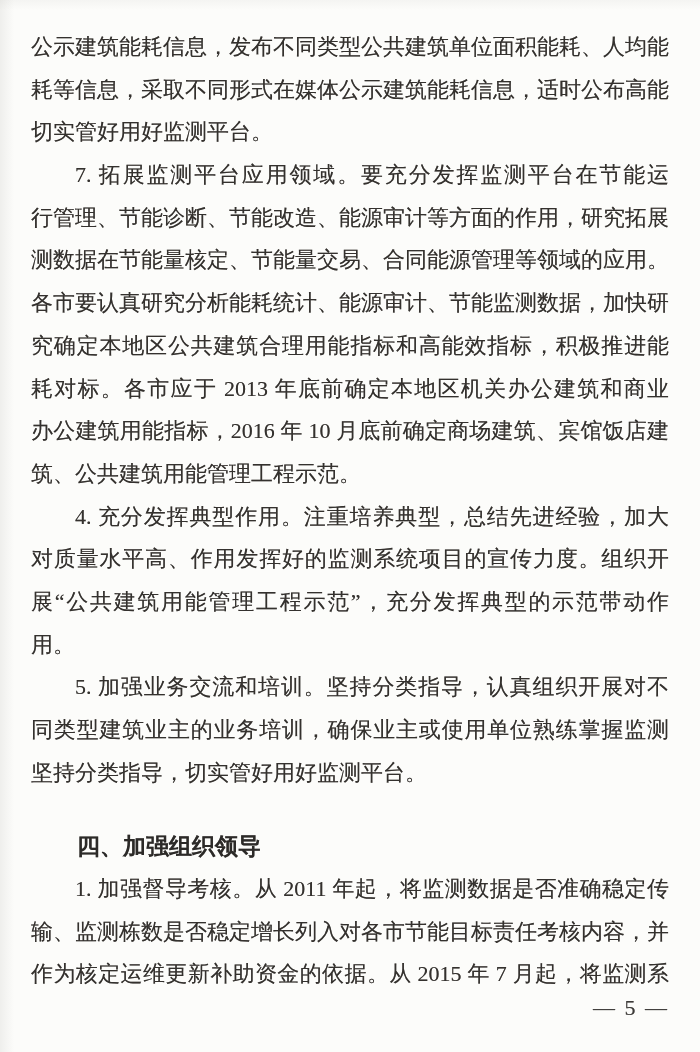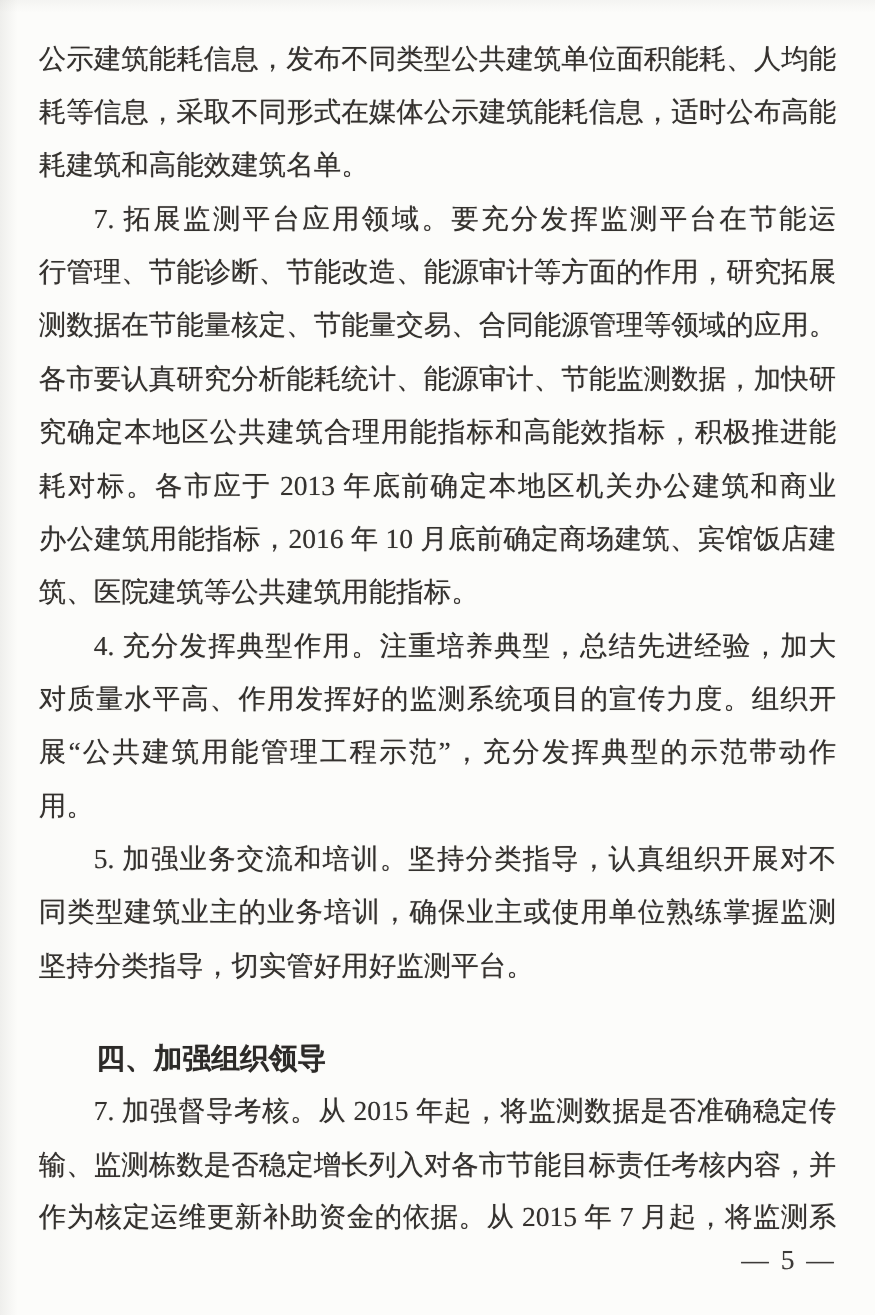--- a/index.html
+++ b/index.html
@@ -73,35 +73,35 @@
     text-shadow: 0 0 0.6px rgba(60,56,52,0.5);
   }
 </style>
 </head>
 <body>
 
 <div class="page">
   <div class="content">
       <div class="line just">公示建筑能耗信息，发布不同类型公共建筑单位面积能耗、人均能</div>
       <div class="line just">耗等信息，采取不同形式在媒体公示建筑能耗信息，适时公布高能</div>
-      <div class="line">耗建筑和高能效建筑名单。</div>
+      <div class="line">切实管好用好监测平台。</div>
       <div class="line just indent">7. 拓展监测平台应用领域。要充分发挥监测平台在节能运</div>
       <div class="line just">行管理、节能诊断、节能改造、能源审计等方面的作用，研究拓展监</div>
       <div class="line just">测数据在节能量核定、节能量交易、合同能源管理等领域的应用。</div>
       <div class="line just">各市要认真研究分析能耗统计、能源审计、节能监测数据，加快研</div>
       <div class="line just">究确定本地区公共建筑合理用能指标和高能效指标，积极推进能</div>
       <div class="line just">耗对标。各市应于 2013 年底前确定本地区机关办公建筑和商业</div>
       <div class="line just">办公建筑用能指标，2016 年 10 月底前确定商场建筑、宾馆饭店建</div>
-      <div class="line">筑、医院建筑等公共建筑用能指标。</div>
+      <div class="line">筑、公共建筑用能管理工程示范。</div>
       <div class="line just indent">4. 充分发挥典型作用。注重培养典型，总结先进经验，加大</div>
       <div class="line just">对质量水平高、作用发挥好的监测系统项目的宣传力度。组织开</div>
       <div class="line just">展“公共建筑用能管理工程示范”，充分发挥典型的示范带动作</div>
       <div class="line">用。</div>
       <div class="line just indent">5. 加强业务交流和培训。坚持分类指导，认真组织开展对不</div>
       <div class="line just">同类型建筑业主的业务培训，确保业主或使用单位熟练掌握监测</div>
       <div class="line">坚持分类指导，切实管好用好监测平台。</div>
       <div class="line indent bold">四、加强组织领导</div>
-      <div class="line just indent">7. 加强督导考核。从 2015 年起，将监测数据是否准确稳定传</div>
+      <div class="line just indent">1. 加强督导考核。从 2011 年起，将监测数据是否准确稳定传</div>
       <div class="line just">输、监测栋数是否稳定增长列入对各市节能目标责任考核内容，并</div>
       <div class="line just">作为核定运维更新补助资金的依据。从 2015 年 7 月起，将监测系</div>
     </div>
   <div class="page-number">— 5 —</div>
 </div>
 
 </body></html>

